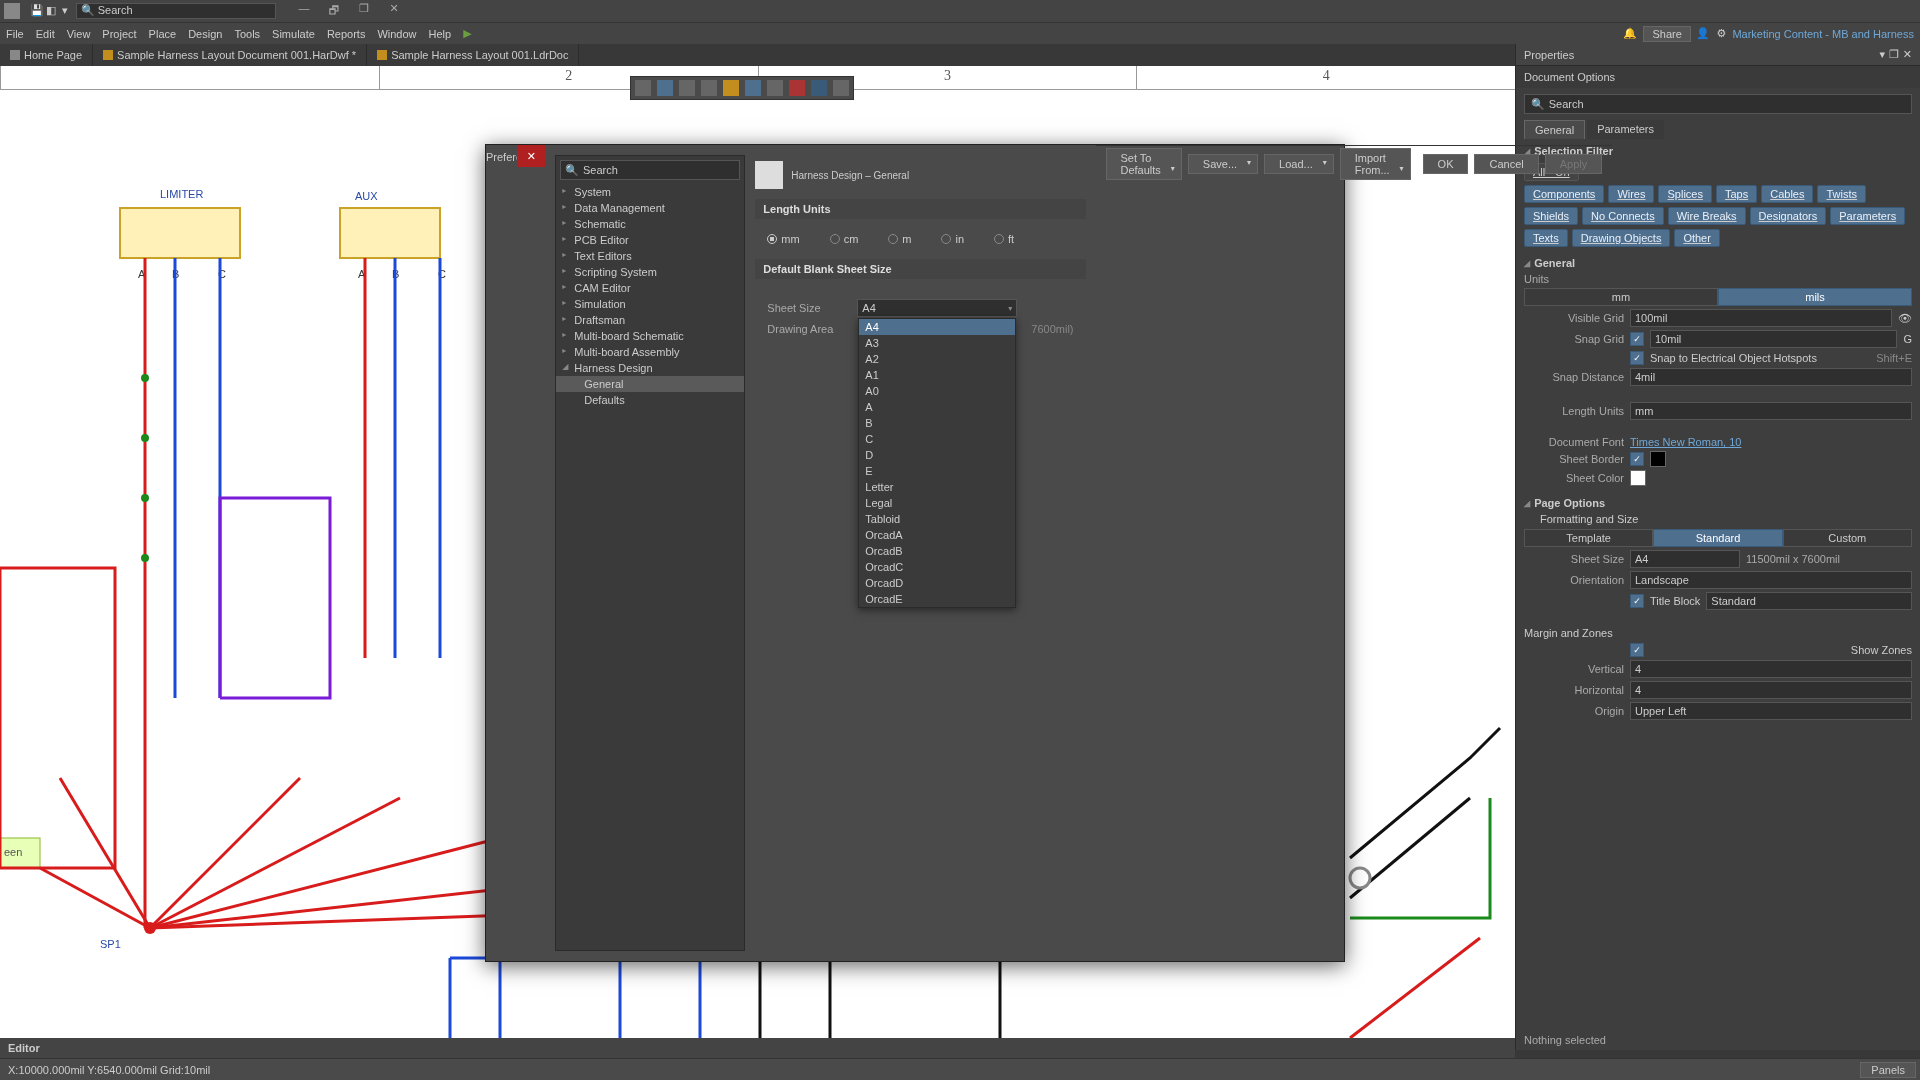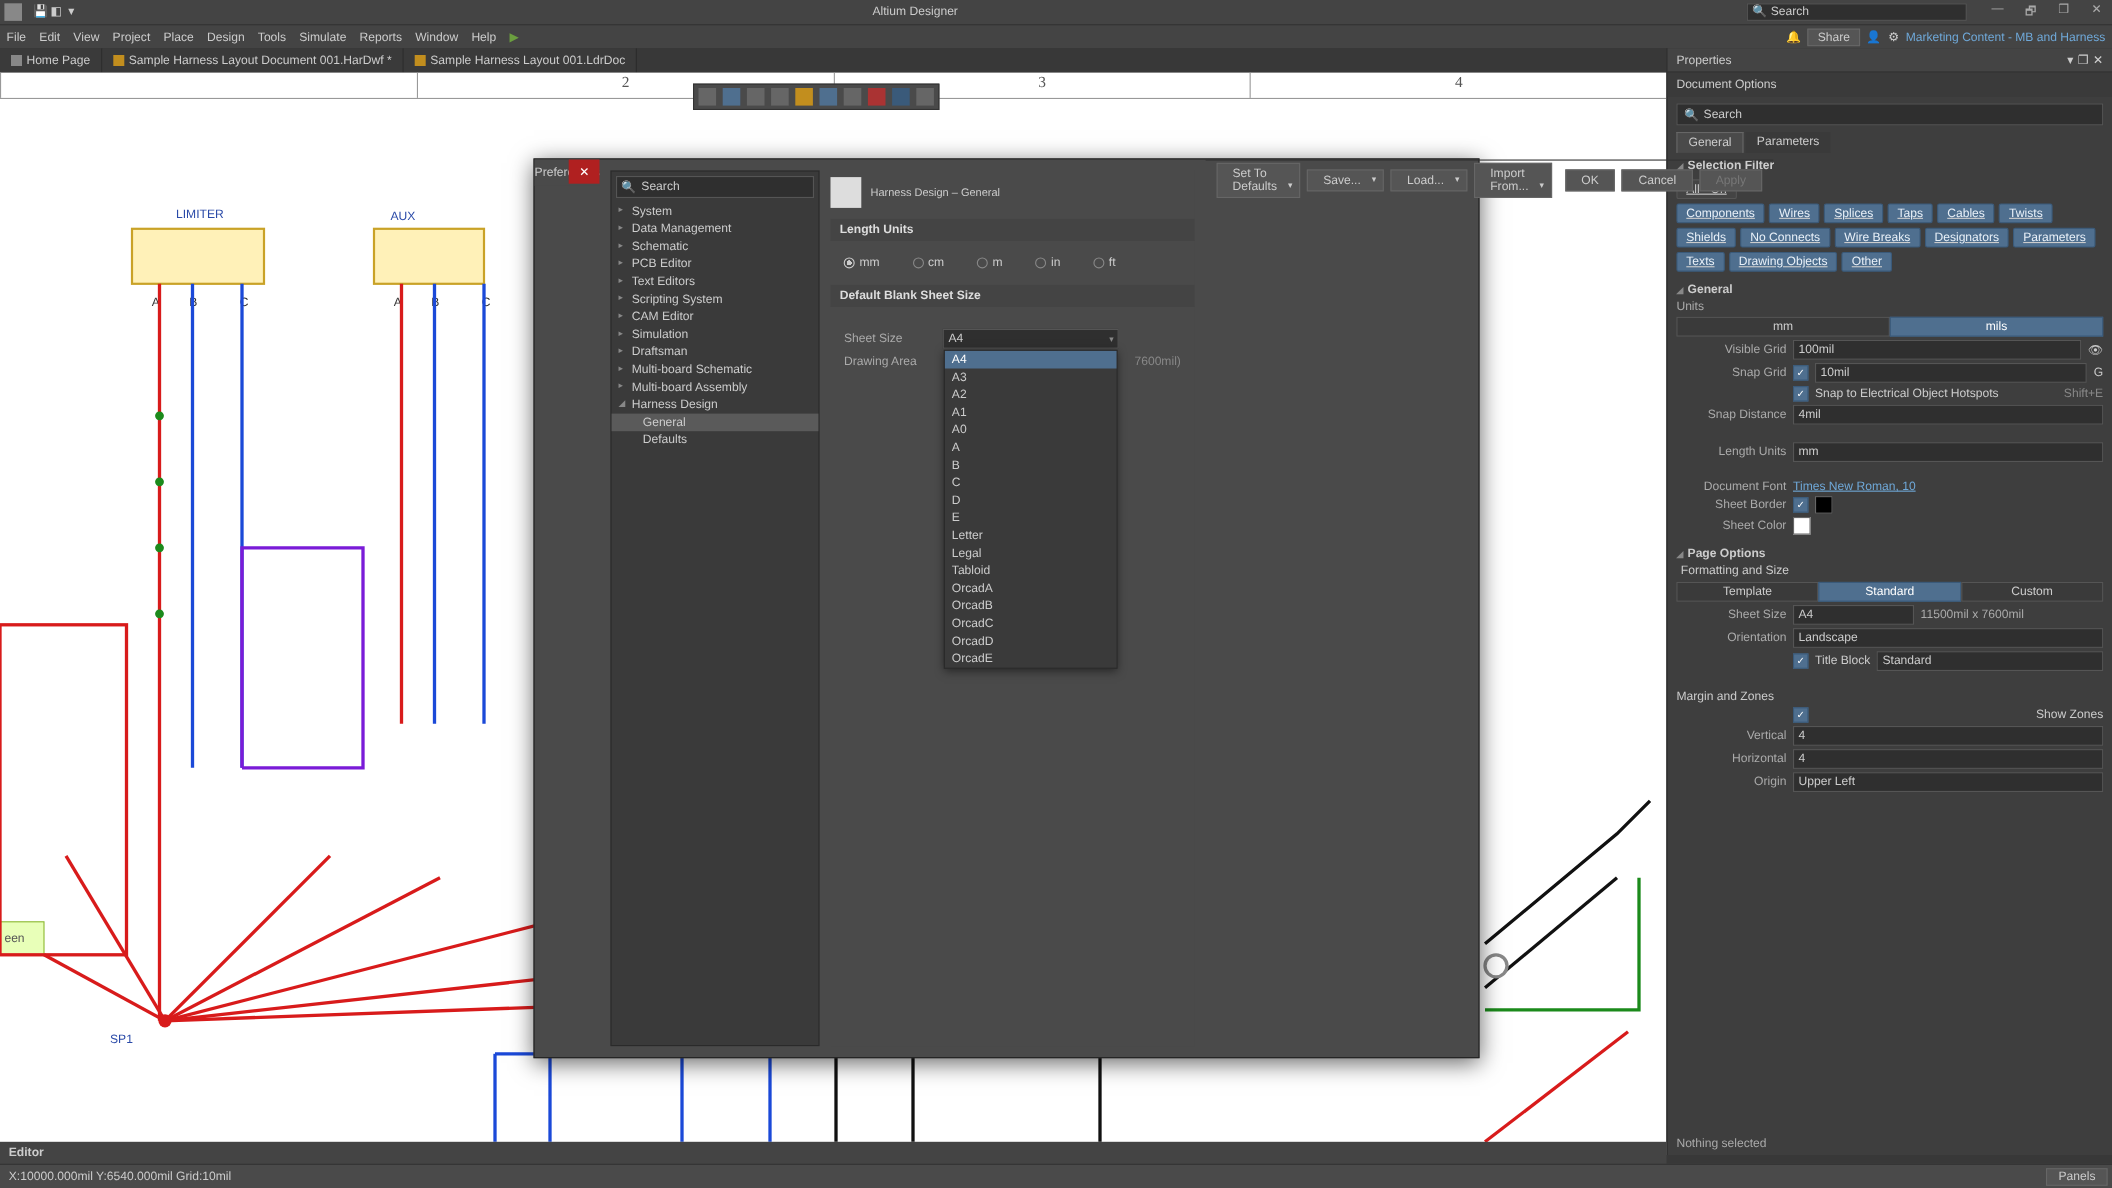--- a/index.html
+++ b/index.html
@@ -113,21 +113,20 @@
 </head>
 <body>
 
 <div class="titlebar">
   <span class="icon"></span>
   <div class="quick">
     <span>💾</span>
     <span>◧</span>
     <span>▾</span>
   </div>
-  <div class="center">Altium Designer</div>
   <div class="search">
     <span>🔍</span>
     <span>Search</span>
   </div>
   <div class="win">
     <span>—</span>
     <span>🗗</span>
     <span>❐</span>
     <span>✕</span>
   </div>
@@ -373,21 +372,21 @@
     <div class="row">
         <span class="lbl">Sheet Color</span>
         <span class="swatch" style="background:#fff"></span>
       </div>
   </div>
 
   <div class="section">
     <div class="sh">
         <span>Page Options</span>
       </div>
-    <div style="color:#ccc;margin:4px 4px">Formatting and Size</div>
+    <div style="color:#ccc;margin:4px 16px">Formatting and Size</div>
     <div class="row">
         <div class="seg">
           <span>Template</span>
           <span class="on">Standard</span>
           <span>Custom</span>
         </div>
       </div>
     <div class="row">
         <span class="lbl">Sheet Size</span>
         <div class="val" style="flex:0 0 110px">

